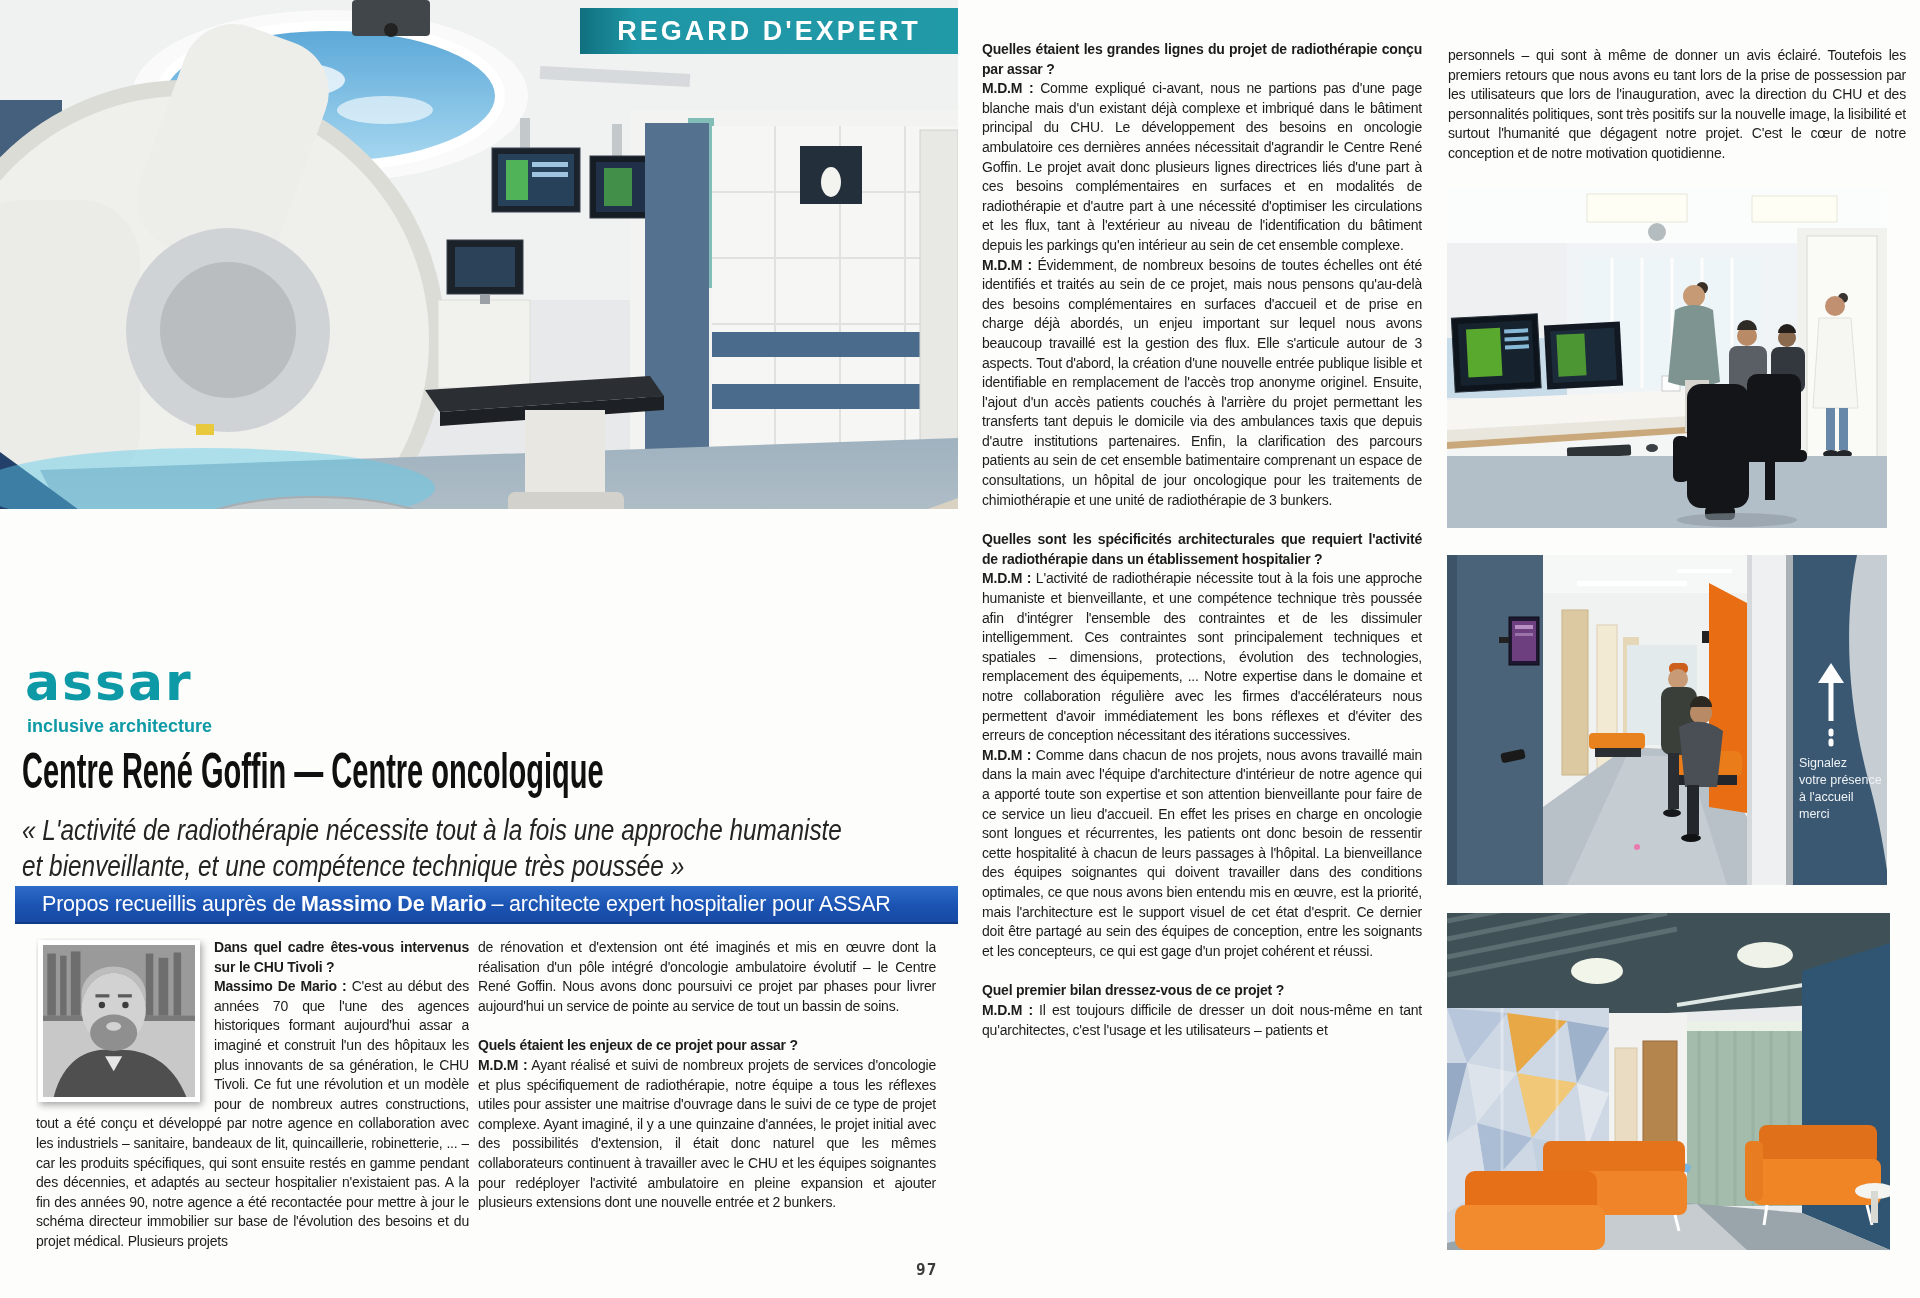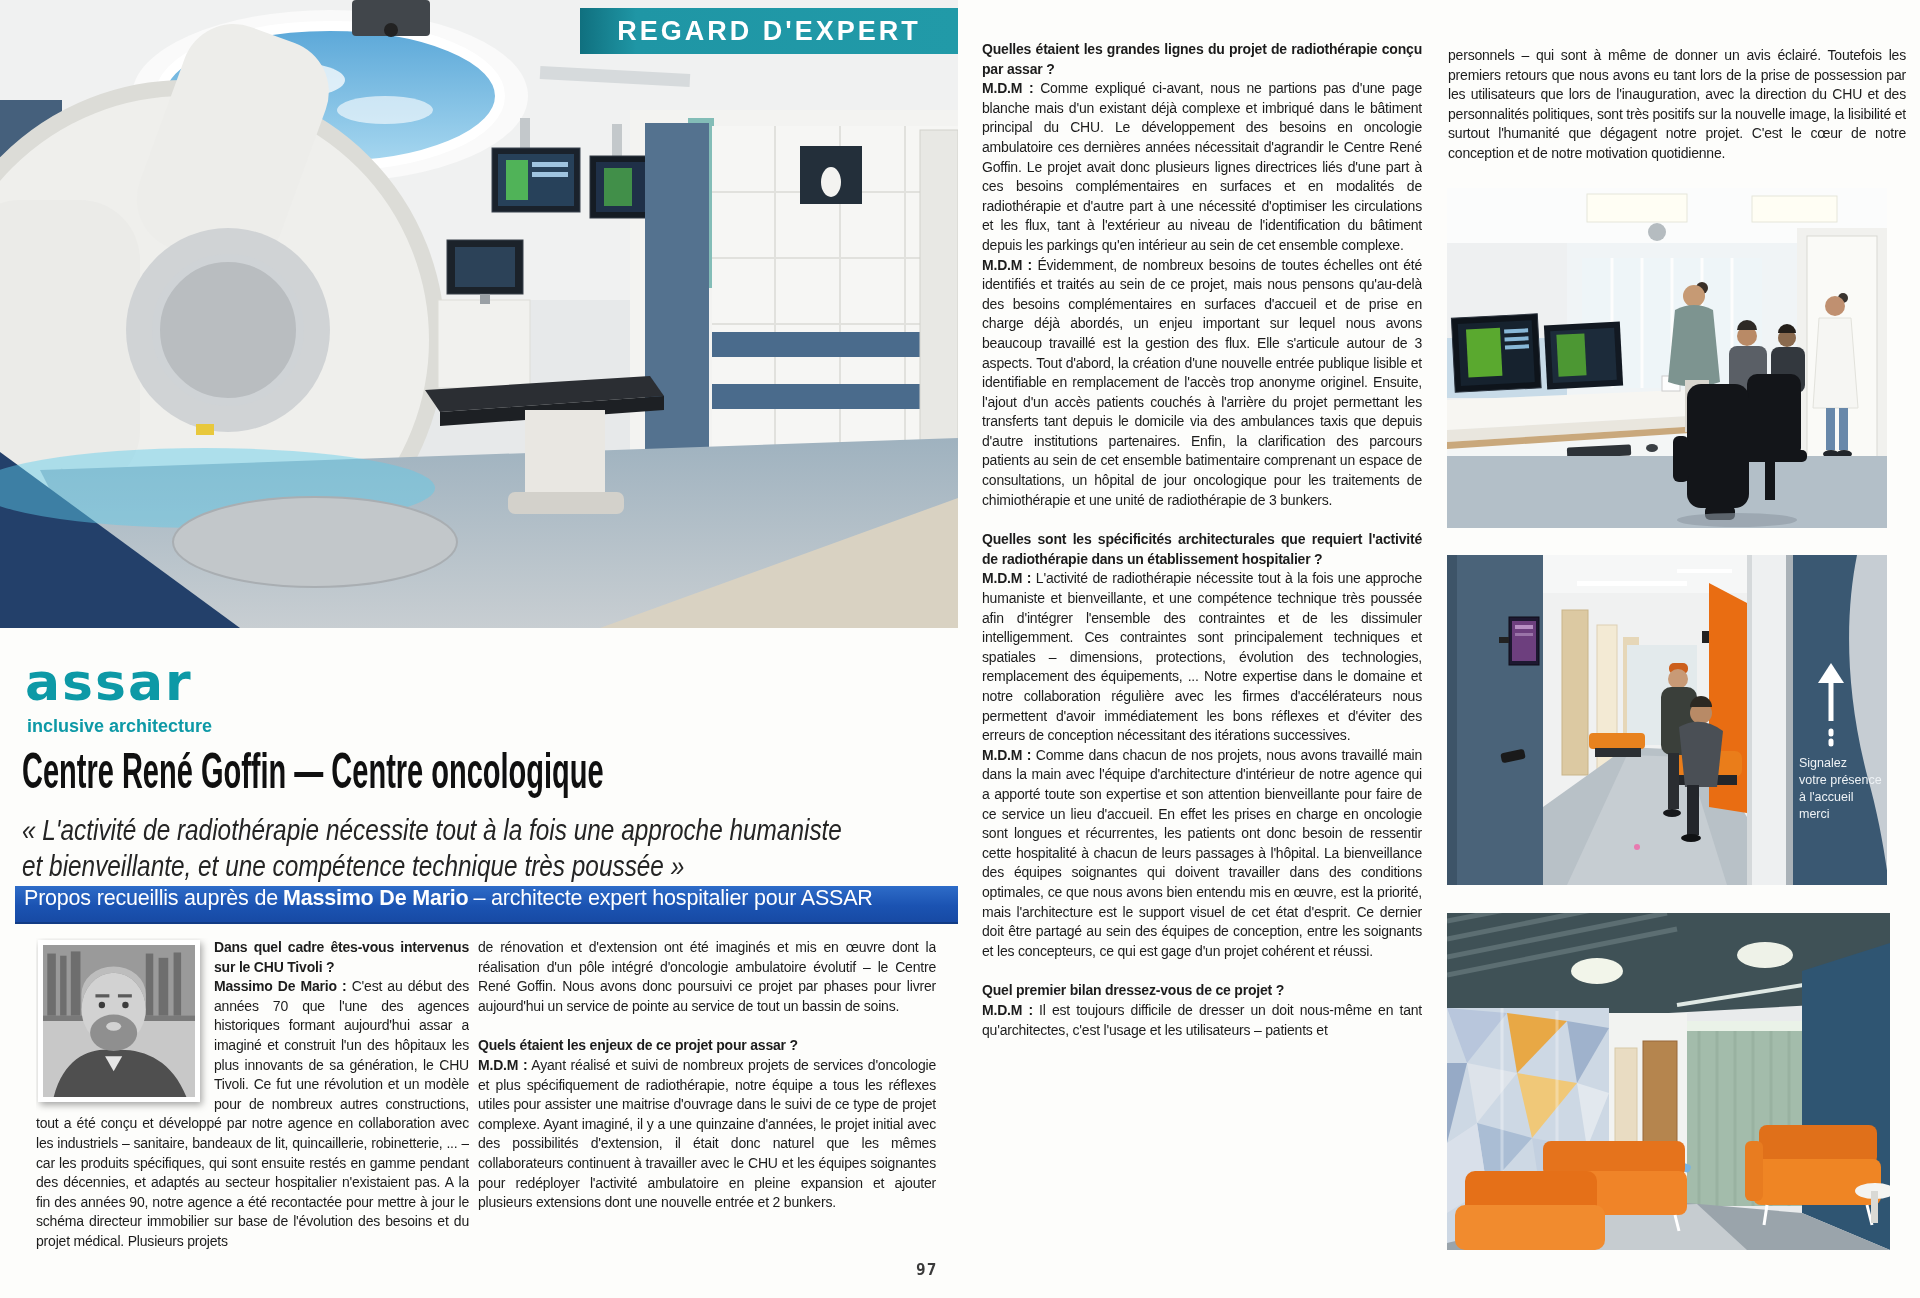--- a/index.html
+++ b/index.html
@@ -1,37 +1,37 @@
 <!DOCTYPE html>
 <html><head>
 <meta charset="utf-8">
 <style>
   html,body{margin:0;padding:0;background:#ffffff;}
   #canvas{position:relative;width:1920px;height:1298px;background:#fdfdfb;
           font-family:"Liberation Sans",sans-serif;color:#1b1b1b;overflow:hidden;}
 
   
-  .hero{position:absolute;left:0;top:0;width:958px;height:628px;overflow:hidden;background:#e7e9ea;}
+  .hero{position:absolute;left:0;top:0;width:958px;height:509px;overflow:hidden;background:#e7e9ea;}
   .hero svg{display:block;}
   .banner{position:absolute;left:580px;top:8px;width:378px;height:46px;
           background:linear-gradient(90deg,#10707f 0%,#1f96a5 15%,#219aa8 100%);
           color:#fff;display:flex;align-items:center;justify-content:center;
           font-size:27px;font-weight:bold;letter-spacing:3px;}
 
   
   .logo{position:absolute;left:25px;top:652px;font-size:52px;font-weight:800;
         color:#0d99a6;letter-spacing:2px;font-family:"DejaVu Sans",sans-serif;}
   .tagline{position:absolute;left:27px;top:716px;font-size:18px;font-weight:bold;color:#0d99a6;}
   .title{position:absolute;left:22px;top:742px;font-size:50px;font-weight:bold;color:#101010;
          white-space:nowrap;transform:scaleX(0.58);transform-origin:left top;letter-spacing:0;}
   .quote{position:absolute;left:22px;top:812px;font-style:italic;font-size:29px;color:#242424;
          line-height:36px;white-space:nowrap;transform:scaleX(0.84);transform-origin:left top;}
   .byline{position:absolute;left:15px;top:886px;width:943px;height:38px;
           background:linear-gradient(180deg,#2e6cc8 0%,#1b53b2 55%,#174aa4 100%);
-          color:#fff;font-size:21.5px;display:flex;align-items:flex-start;padding-left:9px;
+          color:#fff;font-size:21.5px;display:flex;align-items:center;padding-left:27px;
           box-sizing:border-box;letter-spacing:-0.2px;border-bottom:2px solid #123c85;}
   .byline b{margin:0 5px 0 5px;}
 
   
   .txt{font-size:14px;line-height:19.6px;text-align:justify;letter-spacing:-0.2px;color:#1c1c1c;}
   .txt p{margin:0;}
   .q{font-weight:bold;}
   .gap{margin-top:20px !important;}
   .lead{font-weight:bold;}
 

